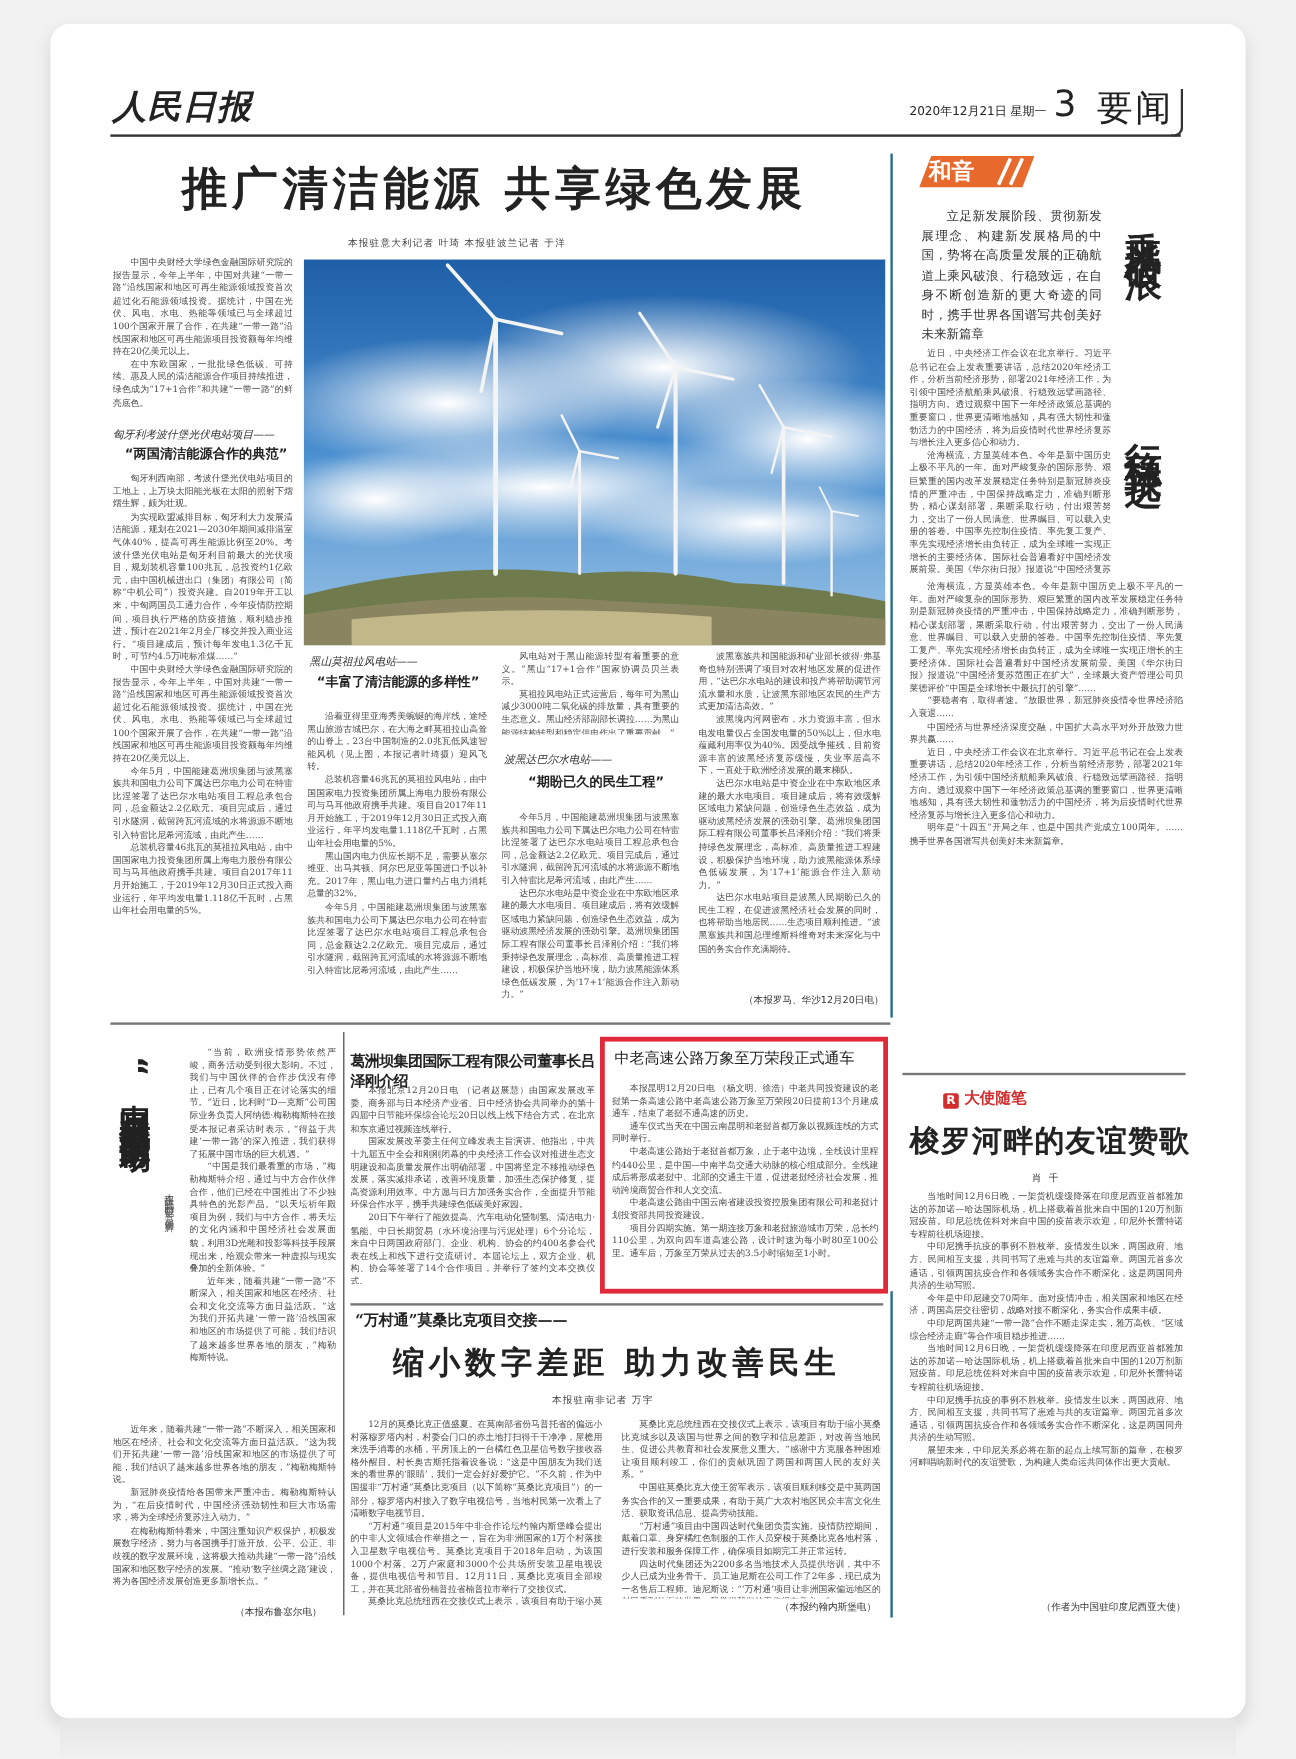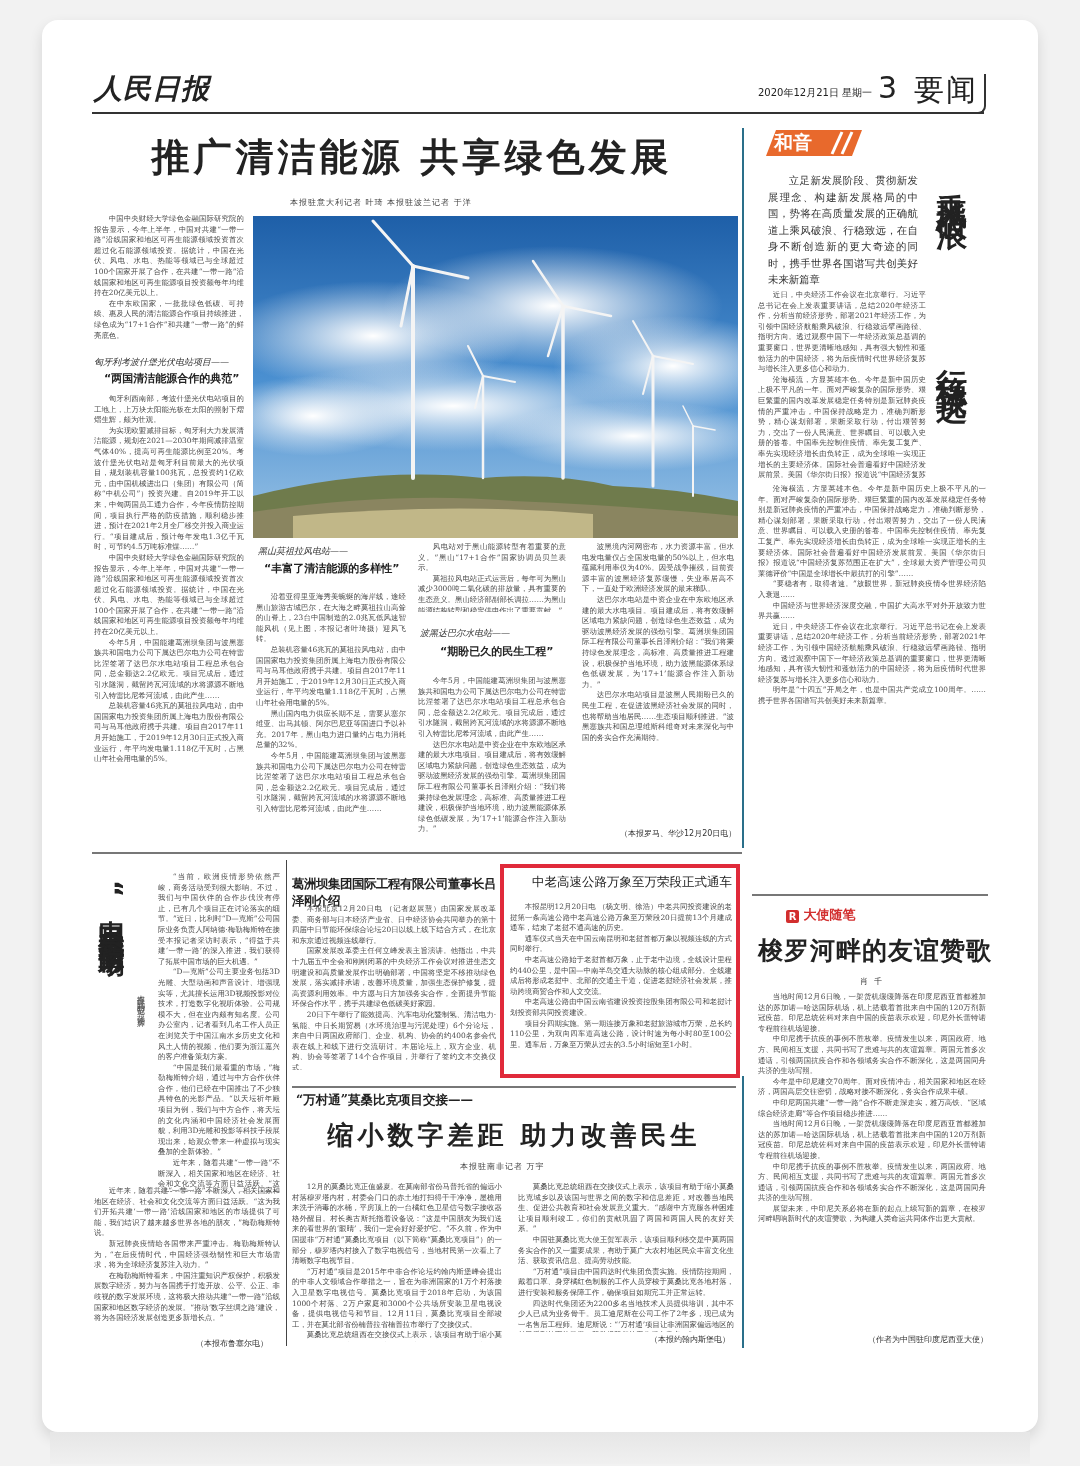--- a/index.html
+++ b/index.html
@@ -123,20 +123,21 @@
 </div>
 
 <div class="abs kicker" style="left:420px;top:627px;">波黑达巴尔水电站——</div>
 <div class="abs subhead" style="left:440px;top:644px;">“期盼已久的民生工程”</div>
 <div class="abs body-text" style="left:418px;top:676px;width:148px;height:172px;overflow:hidden;">
   <p>今年5月，中国能建葛洲坝集团与波黑塞族共和国电力公司下属达巴尔电力公司在特雷比涅签署了达巴尔水电站项目工程总承包合同，总金额达2.2亿欧元。项目完成后，通过引水隧洞，截留跨瓦河流域的水将源源不断地引入特雷比尼希河流域，由此产生……</p>
   <p>达巴尔水电站是中资企业在中东欧地区承建的最大水电项目。项目建成后，将有效缓解区域电力紧缺问题，创造绿色生态效益，成为驱动波黑经济发展的强劲引擎。葛洲坝集团国际工程有限公司董事长吕泽刚介绍：“我们将秉持绿色发展理念，高标准、高质量推进工程建设，积极保护当地环境，助力波黑能源体系绿色低碳发展，为‘17+1’能源合作注入新动力。”</p>
 </div>
 
 <div class="abs body-text" style="left:582px;top:542px;width:152px;height:282px;overflow:hidden;">
+  <p>波黑塞族共和国能源和矿业部长彼得·弗基奇也特别强调了项目对农村地区发展的促进作用，“达巴尔水电站的建设和投产将帮助调节河流水量和水质，让波黑东部地区农民的生产方式更加清洁高效。”</p>
   <p>波黑境内河网密布，水力资源丰富，但水电发电量仅占全国发电量的50%以上，但水电蕴藏利用率仅为40%。因受战争摧残，目前资源丰富的波黑经济复苏缓慢，失业率居高不下，一直处于欧洲经济发展的最末梯队。</p>
   <p>达巴尔水电站是中资企业在中东欧地区承建的最大水电项目。项目建成后，将有效缓解区域电力紧缺问题，创造绿色生态效益，成为驱动波黑经济发展的强劲引擎。葛洲坝集团国际工程有限公司董事长吕泽刚介绍：“我们将秉持绿色发展理念，高标准、高质量推进工程建设，积极保护当地环境，助力波黑能源体系绿色低碳发展，为‘17+1’能源合作注入新动力。”</p>
   <p>达巴尔水电站项目是波黑人民期盼已久的民生工程，在促进波黑经济社会发展的同时，也将帮助当地居民……生态项目顺利推进。”波黑塞族共和国总理维斯科维奇对未来深化与中国的务实合作充满期待。</p>
 </div>
 <div class="abs small-sig" style="left:620px;top:828px;">（本报罗马、华沙12月20日电）</div>
 
 <div class="abs vrule" style="left:742px;top:128px;width:2px;height:720px;"></div>
 
 <div class="abs heyin-tag">
   <svg width="96" height="30" viewBox="0 0 96 30">
@@ -162,41 +163,40 @@
   <p>明年是“十四五”开局之年，也是中国共产党成立100周年。……携手世界各国谱写共创美好未来新篇章。</p>
 </div>
 
 <div class="abs hr" style="left:92px;top:852px;width:650px;"></div>
 <div class="abs hr" style="left:752px;top:894px;width:236px;"></div>
 
 <div class="abs" style="left:96px;top:880px;font-size:26px;font-weight:bold;writing-mode:vertical-rl;letter-spacing:3px;line-height:32px;height:460px;">“中国是我们最看重的市场”</div>
 <div class="abs" style="left:134px;top:988px;font-size:8px;color:#555;writing-mode:vertical-rl;letter-spacing:2px;height:120px;">本报驻比利时记者 张朋辉</div>
 <div class="abs body-text" style="left:158px;top:872px;width:122px;height:320px;overflow:hidden;">
   <p>“当前，欧洲疫情形势依然严峻，商务活动受到很大影响。不过，我们与中国伙伴的合作步伐没有停止，已有几个项目正在讨论落实的细节。”近日，比利时“D—克斯”公司国际业务负责人阿纳德·梅勒梅斯特在接受本报记者采访时表示，“得益于共建‘一带一路’的深入推进，我们获得了拓展中国市场的巨大机遇。”</p>
-  <p>“D—克斯”公司主要业务包括3D光雕、大型动画和声音设计、增强现实等，尤其擅长运用3D视频投影对位技术，打造数字化视听体验。公司规模不大，但在业内颇有知名度。公司办公室内，记者看到几名工作人员正在浏览关于中国江南水乡历史文化和风土人情的视频，他们要为浙江嘉兴的客户准备策划方案。</p>
   <p>“中国是我们最看重的市场，”梅勒梅斯特介绍，通过与中方合作伙伴合作，他们已经在中国推出了不少独具特色的光影产品。“以天坛祈年殿项目为例，我们与中方合作，将天坛的文化内涵和中国经济社会发展面貌，利用3D光雕和投影等科技手段展现出来，给观众带来一种虚拟与现实叠加的全新体验。”</p>
   <p>近年来，随着共建“一带一路”不断深入，相关国家和地区在经济、社会和文化交流等方面日益活跃。“这为我们开拓共建‘一带一路’沿线国家和地区的市场提供了可能，我们结识了越来越多世界各地的朋友，”梅勒梅斯特说。</p>
 </div>
 <div class="abs body-text" style="left:94px;top:1186px;width:186px;height:150px;overflow:hidden;">
   <p>近年来，随着共建“一带一路”不断深入，相关国家和地区在经济、社会和文化交流等方面日益活跃。“这为我们开拓共建‘一带一路’沿线国家和地区的市场提供了可能，我们结识了越来越多世界各地的朋友，”梅勒梅斯特说。</p>
   <p>新冠肺炎疫情给各国带来严重冲击。梅勒梅斯特认为，“在后疫情时代，中国经济强劲韧性和巨大市场需求，将为全球经济复苏注入动力。”</p>
   <p>在梅勒梅斯特看来，中国注重知识产权保护，积极发展数字经济，努力与各国携手打造开放、公平、公正、非歧视的数字发展环境，这将极大推动共建“一带一路”沿线国家和地区数字经济的发展。“推动‘数字丝绸之路’建设，将为各国经济发展创造更多新增长点。”</p>
 </div>
 <div class="abs small-sig" style="left:196px;top:1338px;">（本报布鲁塞尔电）</div>
 <div class="abs" style="left:286px;top:860px;width:1px;height:486px;background:#444;"></div>
 
 <div class="abs" style="left:292px;top:876px;width:204px;font-family:'DejaVu Serif',serif;font-size:12.5px;font-weight:bold;letter-spacing:-0.5px;">葛洲坝集团国际工程有限公司董事长吕泽刚介绍</div>
 <div class="abs body-text" style="left:292px;top:904px;width:204px;height:166px;overflow:hidden;">
   <p>本报北京12月20日电 （记者赵展慧）由国家发展改革委、商务部与日本经济产业省、日中经济协会共同举办的第十四届中日节能环保综合论坛20日以线上线下结合方式，在北京和东京通过视频连线举行。</p>
   <p>国家发展改革委主任何立峰发表主旨演讲。他指出，中共十九届五中全会和刚刚闭幕的中央经济工作会议对推进生态文明建设和高质量发展作出明确部署，中国将坚定不移推动绿色发展，落实减排承诺，改善环境质量，加强生态保护修复，提高资源利用效率。中方愿与日方加强务实合作，全面提升节能环保合作水平，携手共建绿色低碳美好家园。</p>
   <p>20日下午举行了能效提高、汽车电动化暨制氢、清洁电力·氢能、中日长期贸易（水环境治理与污泥处理）6个分论坛，来自中日两国政府部门、企业、机构、协会的约400名参会代表在线上和线下进行交流研讨。本届论坛上，双方企业、机构、协会等签署了14个合作项目，并举行了签约文本交换仪式。</p>
 </div>
 
 <div class="abs redbox"></div>
-<div class="abs" style="left:512px;top:874px;width:220px;text-align:right;font-family:'DejaVu Serif',serif;font-size:12.5px;">中老高速公路万象至万荣段正式通车</div>
+<div class="abs" style="left:512px;top:874px;width:220px;text-align:left;font-family:'DejaVu Serif',serif;font-size:12.5px;">中老高速公路万象至万荣段正式通车</div>
 <div class="abs body-text" style="left:510px;top:902px;width:222px;height:168px;overflow:hidden;">
   <p>本报昆明12月20日电 （杨文明、徐浩）中老共同投资建设的老挝第一条高速公路中老高速公路万象至万荣段20日提前13个月建成通车，结束了老挝不通高速的历史。</p>
   <p>通车仪式当天在中国云南昆明和老挝首都万象以视频连线的方式同时举行。</p>
   <p>中老高速公路始于老挝首都万象，止于老中边境，全线设计里程约440公里，是中国—中南半岛交通大动脉的核心组成部分。全线建成后将形成老挝中、北部的交通主干道，促进老挝经济社会发展，推动跨境商贸合作和人文交流。</p>
   <p>中老高速公路由中国云南省建设投资控股集团有限公司和老挝计划投资部共同投资建设。</p>
   <p>项目分四期实施。第一期连接万象和老挝旅游城市万荣，总长约110公里，为双向四车道高速公路，设计时速为每小时80至100公里。通车后，万象至万荣从过去的3.5小时缩短至1小时。</p>
 </div>
 
 <div class="abs hr" style="left:292px;top:1086px;width:444px;"></div>
 <div class="abs vrule" style="left:742px;top:1076px;width:2px;height:272px;"></div>

